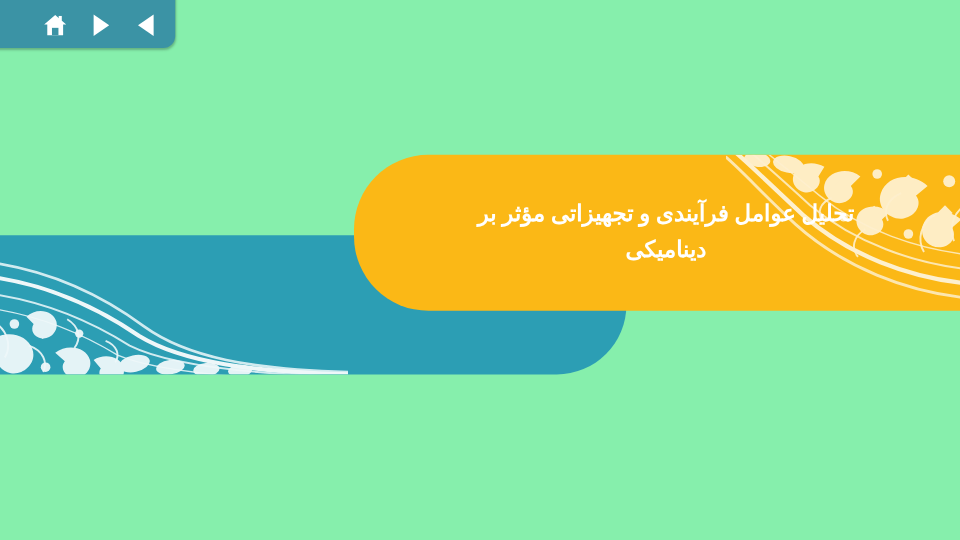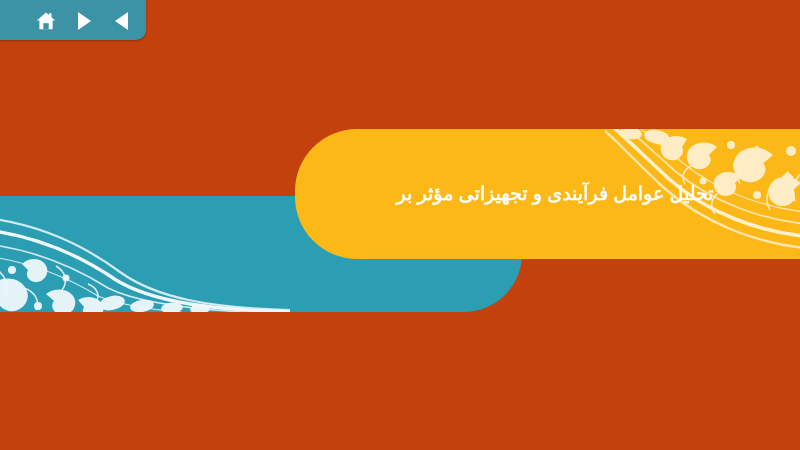--- a/index.html
+++ b/index.html
@@ -5,22 +5,22 @@
   html, body {
     margin: 0;
     padding: 0;
     background: #4a4a4a;
   }
   #stage {
     position: relative;
     width: 800px;
     height: 450px;
     overflow: hidden;
-    background: #c2410c;
-    font-family: Liberation Sans, sans-serif;
+    background: #86efac;
+    font-family: Liberation Serif, serif;
   }
 
   
   #navbar {
     position: absolute;
     left: -14px;
     top: -14px;
     width: 160px;
     height: 54px;
     background: #3b93a5;
@@ -180,20 +180,21 @@
         <path d="M204,40 c-14,5 -19,20 -14,32"></path>
         <path d="M174,50 c-12,7 -15,21 -9,31"></path>
         <path d="M146,32 c-12,5 -15,15 -11,23"></path>
         <path d="M116,62 c-10,6 -12,16 -6,23"></path>
         <path d="M88,36 c-10,4 -12,12 -8,19"></path>
       </g>
     </svg>
 
     <div id="title-block">
       <div class="title-line">تحلیل عوامل فرآیندی و تجهیزاتی مؤثر بر</div>
+      <div class="title-line">دینامیکی</div>
     </div>
   </div>
 
   <div id="navbar">
 
     <div class="nav-btn">
       <svg width="22" height="22" viewBox="0 0 22 22">
         <path d="M11 2.5 L20.2 10.4 L17.6 10.4 L17.6 19.3 L4.4 19.3 L4.4 10.4 L1.8 10.4 Z" fill="#ffffff"></path>
         <rect x="8.3" y="13.2" width="5.4" height="6.1" fill="#3b93a5"></rect>
         <rect x="13.9" y="3.3" width="2.6" height="4.0" fill="#ffffff"></rect>

